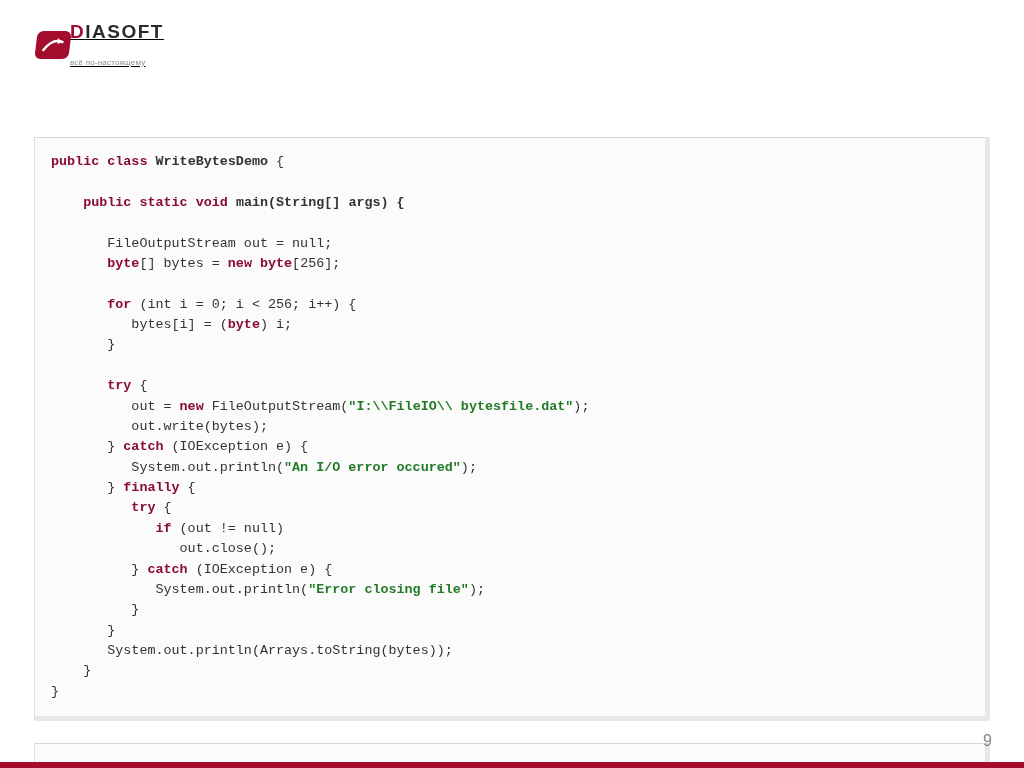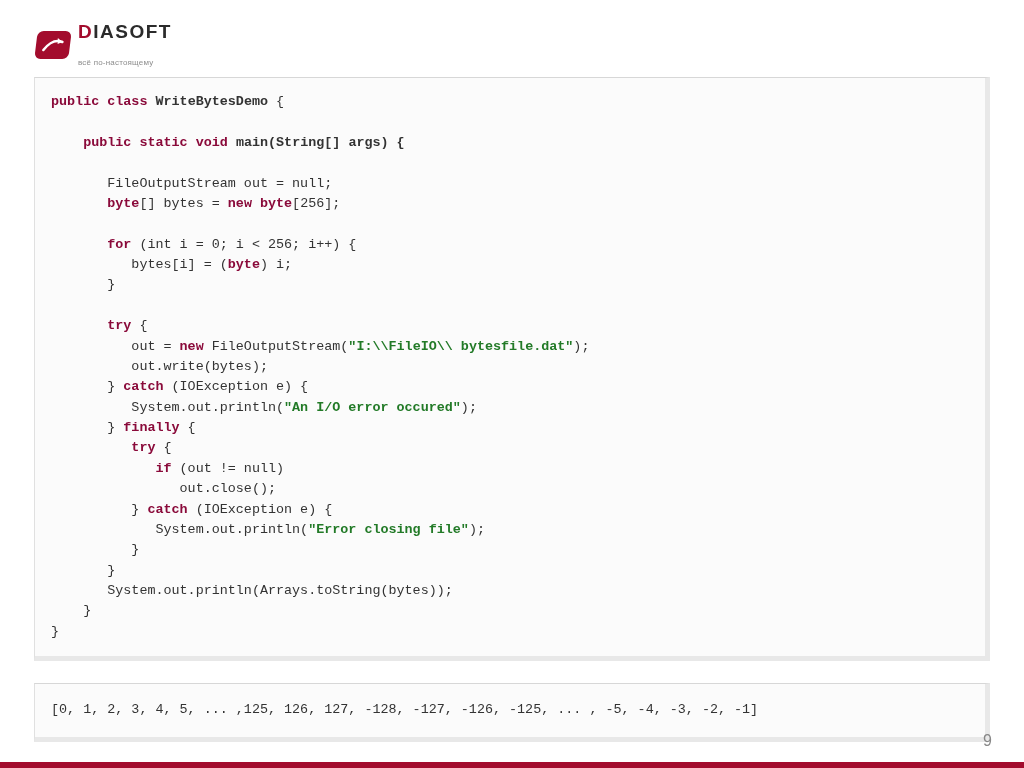--- a/index.html
+++ b/index.html
@@ -18,22 +18,22 @@
     padding: 28px 30px 10px 36px;
   }
   .title {
     font-size: 26px;
     font-weight: 400;
     color: #5e5e5e;
   }
   .logo-block {
     display: flex;
     align-items: center;
-    gap: 8px;
     margin-top: -6px;
+    text-decoration: underline;
   }
   .logo-mark {
     background: #a30c2d;
     width: 34px;
     height: 28px;
     border-radius: 6px 6px 6px 6px / 6px 6px 6px 6px;
     position: relative;
     transform: skewX(-7deg);
   }
   .logo-mark svg { position: absolute; top: 5px; left: 6px; }
@@ -53,21 +53,21 @@
   }
   .code-box, .output-box {
     margin: 0 34px;
     background: #fbfbfb;
     border-top: 1px solid #d7d7d7;
     border-left: 1px solid #e0e0e0;
     border-bottom: 5px solid #e8e8e8;
     border-right: 5px solid #e8e8e8;
     padding: 14px 16px;
   }
-  .code-box { }
+  .code-box { margin-top: 60px; }
   .output-box { margin-top: 22px; padding: 16px 16px; }
   pre {
     font-family: "Courier New", Courier, monospace;
     font-size: 13.4px;
     line-height: 1.52;
     color: #333;
     white-space: pre;
   }
   .kw { color: #8a0a3a; font-weight: bold; }
   .cls { font-weight: bold; color: #333; }

